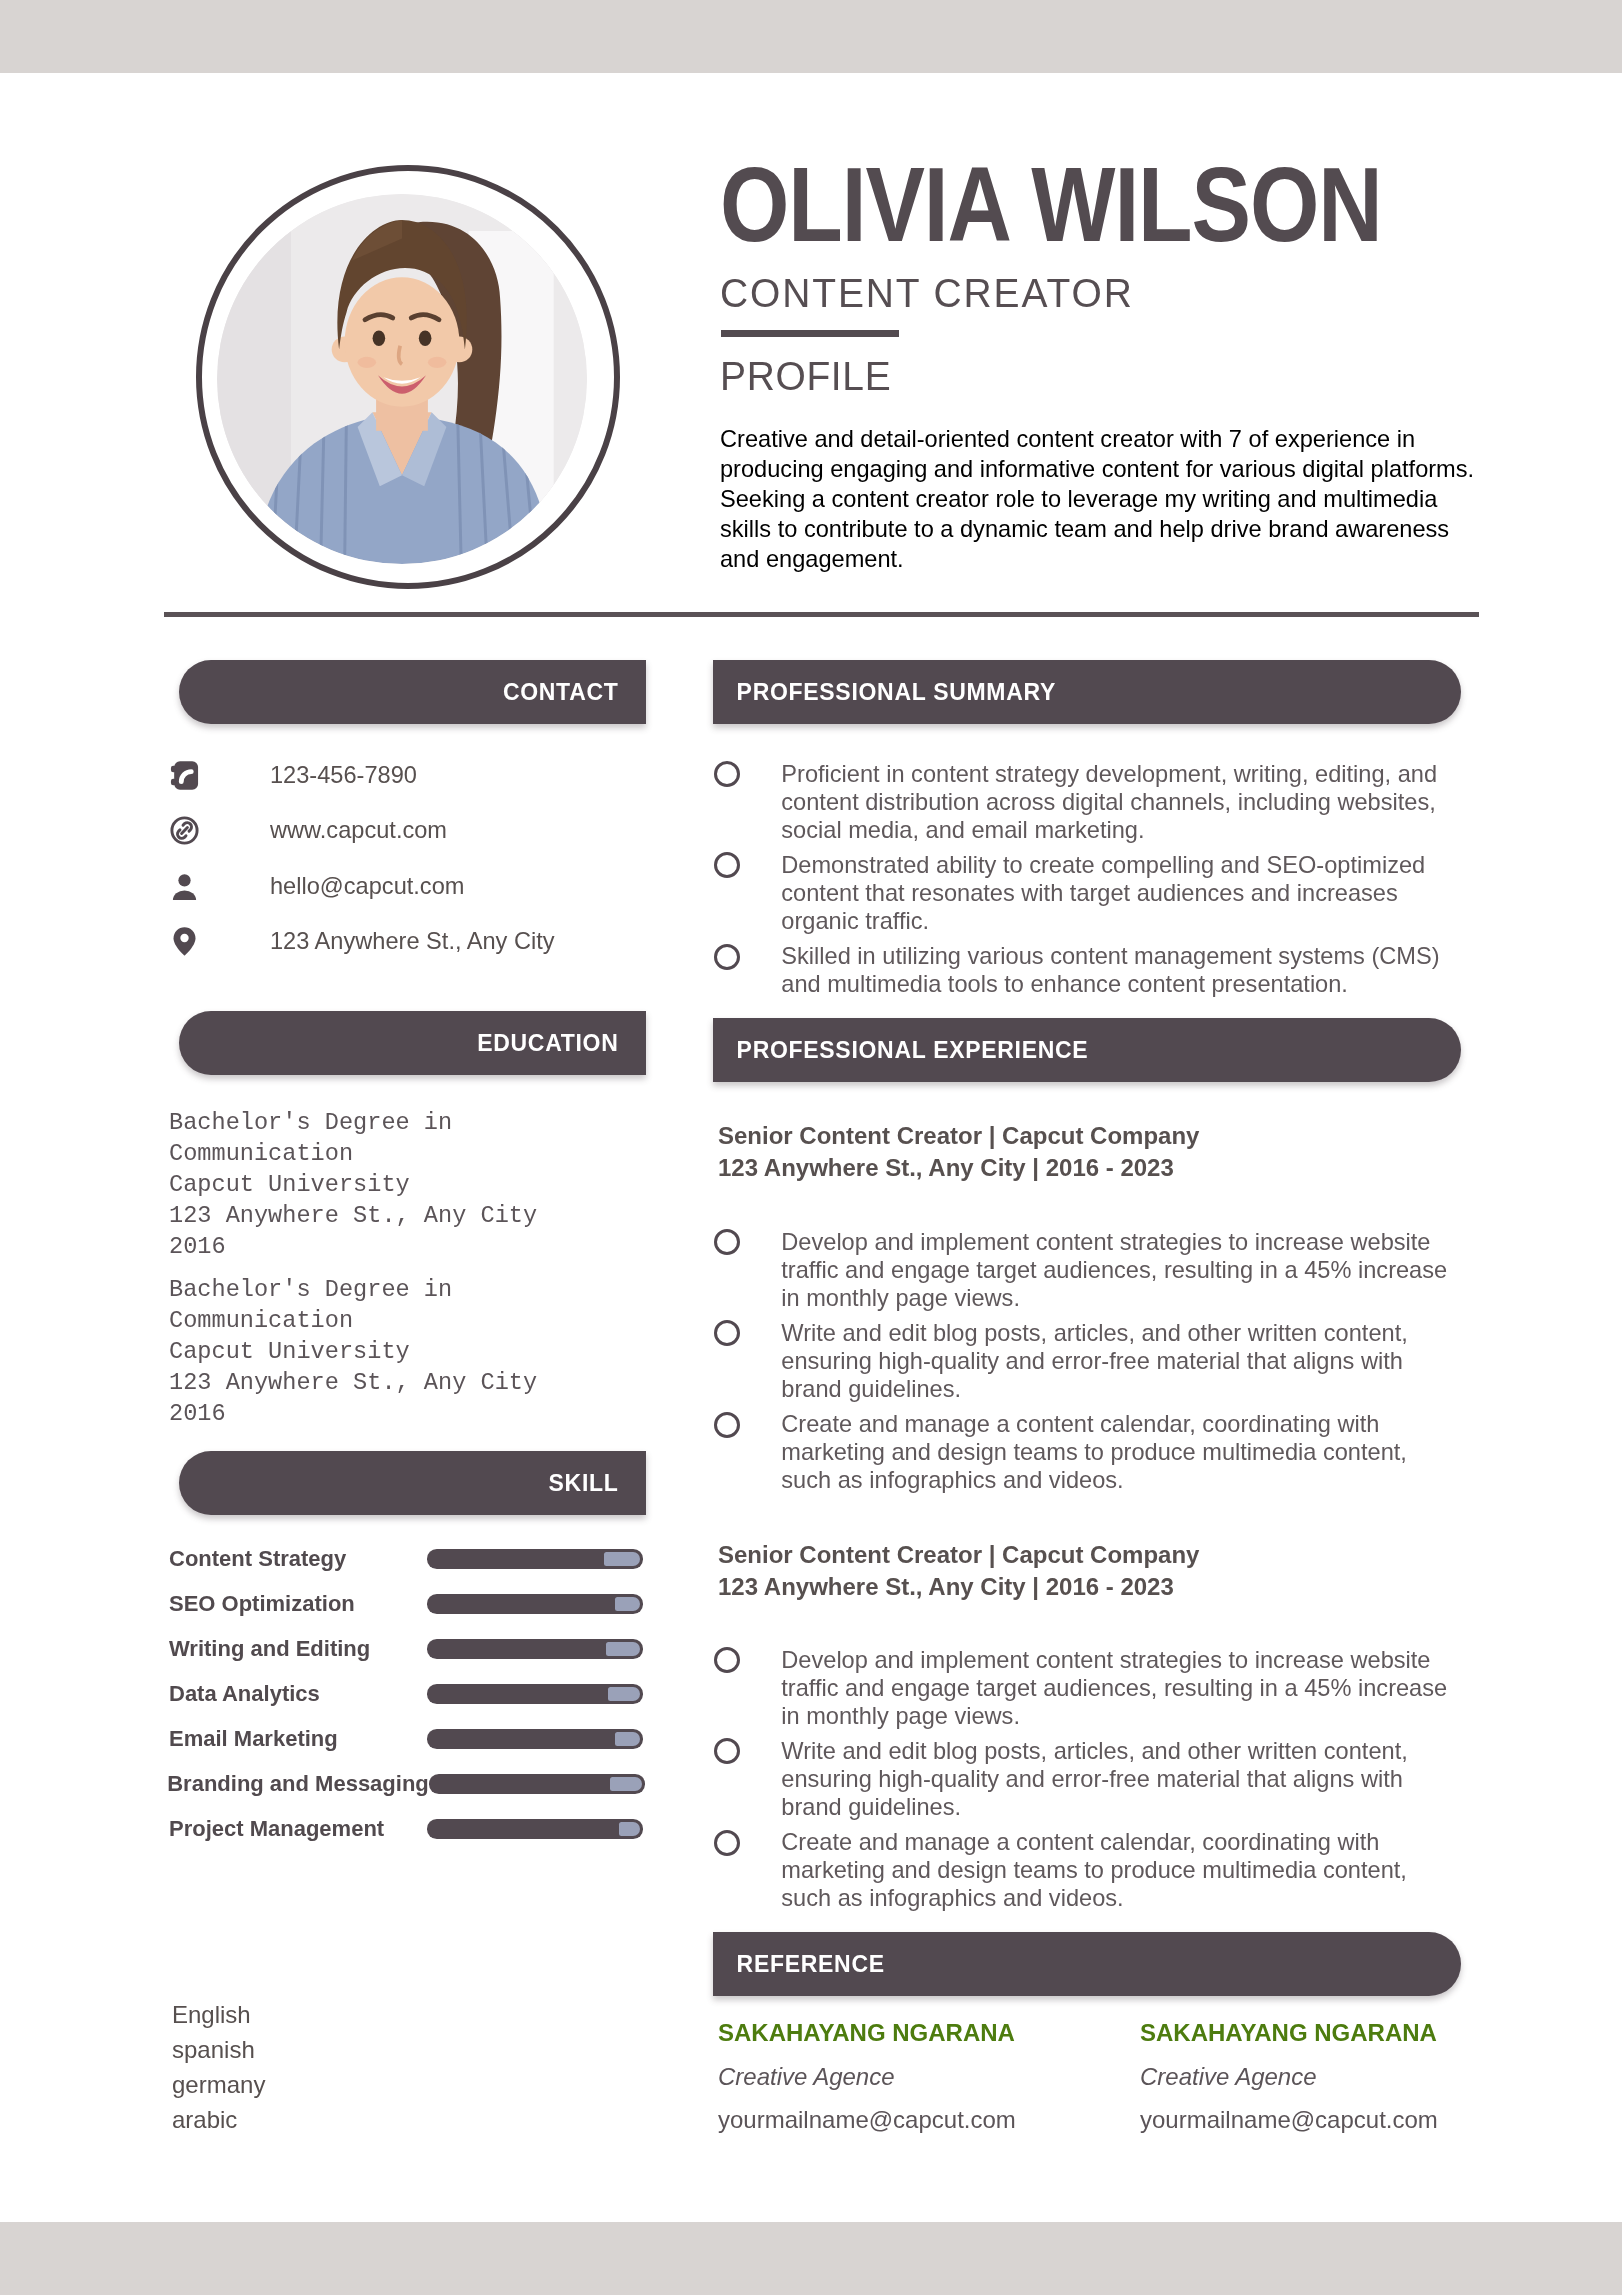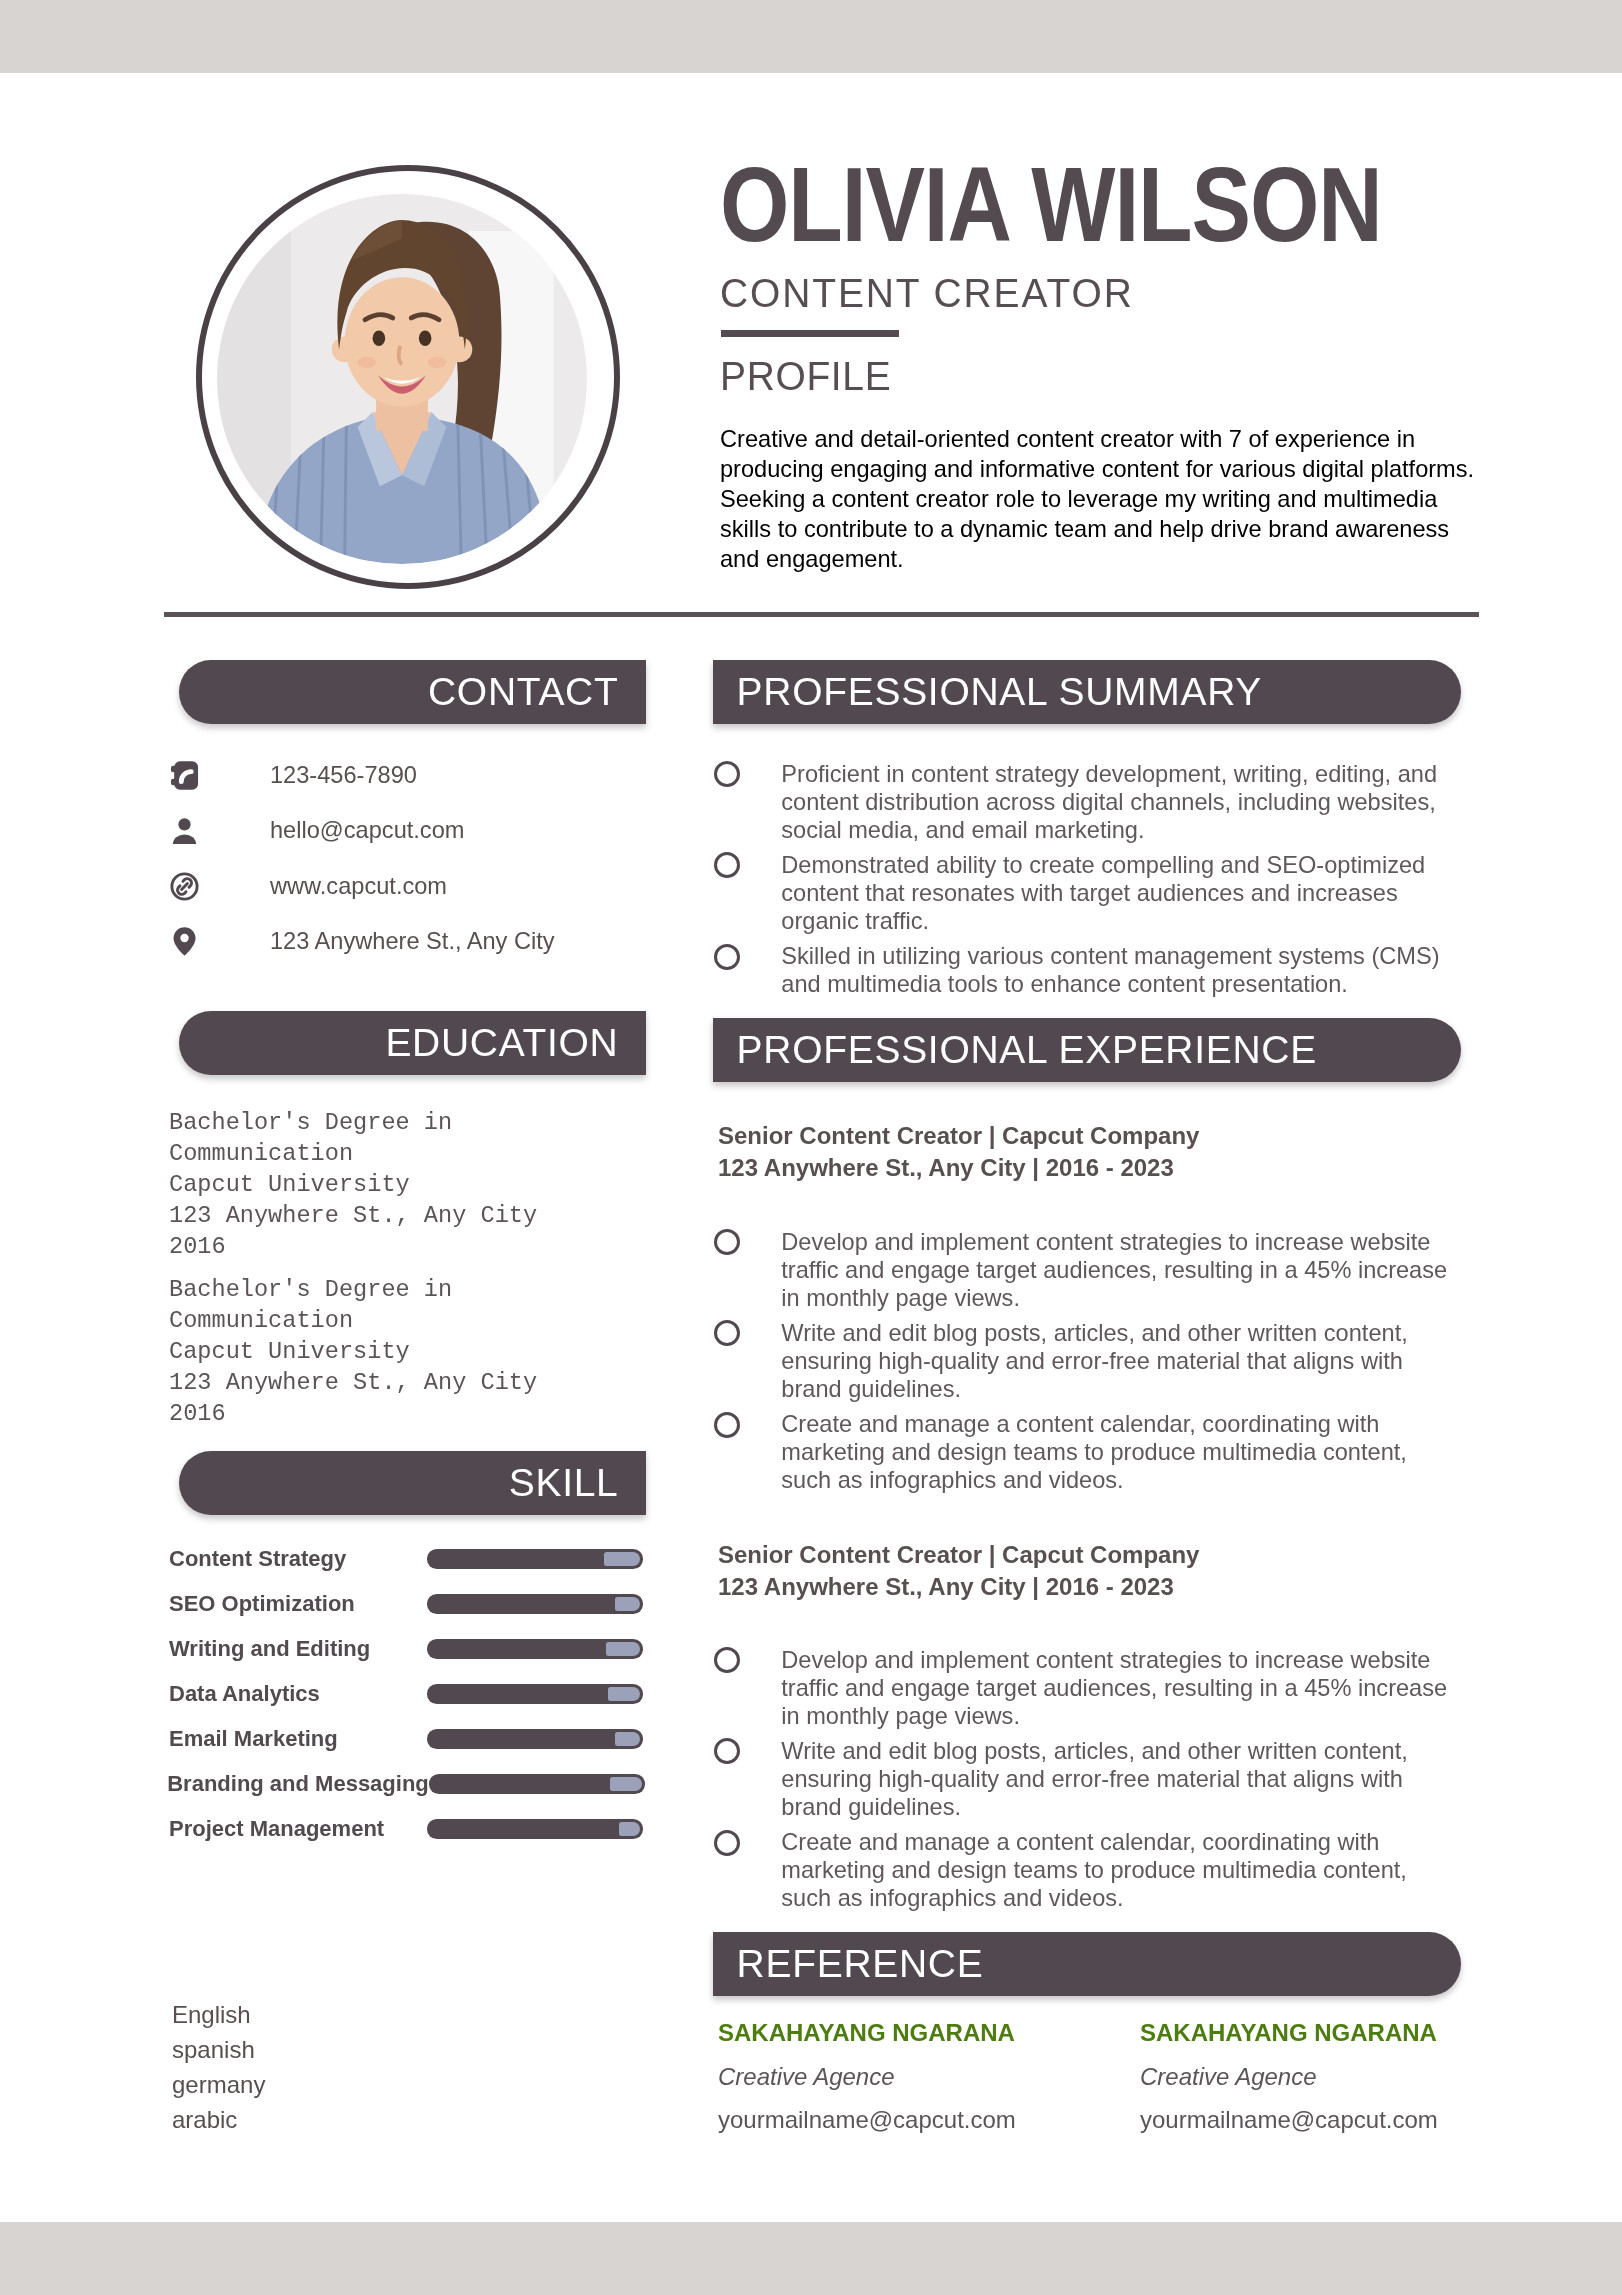--- a/index.html
+++ b/index.html
@@ -43,21 +43,21 @@
     font-size:23.6px;line-height:30px;color:#000000;
   }
   .divider{position:absolute;left:164px;top:612px;width:1315px;height:5.2px;background:#5a5256;}
 
   
   .pill{
     position:absolute;height:64px;background:#524950;
     box-shadow:0 3.9px 6.5px rgba(80,70,75,.30);
   }
   .pill .pill-label{
-    display:block;line-height:64px;font-size:39px;font-weight:400;color:#ffffff;letter-spacing:0.7px;
+    display:block;line-height:64px;font-size:23px;font-weight:700;color:#ffffff;letter-spacing:0.7px;
     white-space:nowrap;
   }
   .pill.left{left:179px;width:467px;border-radius:32px 0 0 32px;}
   .pill.left .pill-label{text-align:right;padding-right:27.5px;}
   .pill.right{left:713px;width:748px;border-radius:0 32px 32px 0;}
   .pill.right .pill-label{text-align:left;padding-left:23.6px;}
 
   
   .contact-list{position:absolute;left:169px;top:758px;width:476px;}
   .contact-row{display:flex;align-items:center;height:34px;margin-bottom:21.6px;gap:48px;}
@@ -203,40 +203,40 @@
               <rect x="3" y="9" width="8" height="10" rx="3.5"></rect>
               <rect x="3" y="29" width="8" height="10" rx="3.5"></rect>
             </g>
             <path d="M19 33.5 A15.5 15.5 0 0 1 34.5 18" fill="none" stroke="#ffffff" stroke-width="7.5" stroke-linecap="round"></path>
           </svg>
       </span>
       <span class="contact-text">123-456-7890</span>
     </div>
     <div class="contact-row">
       <span class="contact-icon">
-        <svg viewBox="0 0 48 48" fill="#524950">
-            <circle cx="24" cy="14.5" r="9.5"></circle>
-            <path d="M6 45 a18 15 0 0 1 36 0 Z"></path>
-          </svg>
-      </span>
-      <span class="contact-text">hello@capcut.com</span>
-    </div>
-    <div class="contact-row">
-      <span class="contact-icon">
         <svg viewBox="0 0 48 48" fill="none" stroke="#524950" stroke-linecap="round">
             <circle cx="24" cy="24" r="19.5" stroke-width="4.5"></circle>
             <path d="M19.5 28.5 L28.5 19.5" stroke-width="4.5"></path>
             <path d="M17 23 l-2.3 2.3 a6.6 6.6 0 0 0 9.3 9.3 L26.3 32" stroke-width="4.5"></path>
             <path d="M31 25 l2.3 -2.3 a6.6 6.6 0 0 0 -9.3 -9.3 L21.7 16" stroke-width="4.5"></path>
           </svg>
       </span>
       <span class="contact-text">www.capcut.com</span>
     </div>
     <div class="contact-row">
       <span class="contact-icon">
+        <svg viewBox="0 0 48 48" fill="#524950">
+            <circle cx="24" cy="14.5" r="9.5"></circle>
+            <path d="M6 45 a18 15 0 0 1 36 0 Z"></path>
+          </svg>
+      </span>
+      <span class="contact-text">hello@capcut.com</span>
+    </div>
+    <div class="contact-row">
+      <span class="contact-icon">
         <svg viewBox="0 0 48 48">
             <path d="M24 2 C14.6 2 7 9.6 7 19 c0 12.5 17 27 17 27 s17 -14.5 17 -27 C41 9.6 33.4 2 24 2 Z" fill="#524950"></path>
             <circle cx="24" cy="18.5" r="6.5" fill="#ffffff"></circle>
           </svg>
       </span>
       <span class="contact-text">123 Anywhere St., Any City</span>
     </div>
   </div>
 
   <div class="pill left" style="top:1011px">

